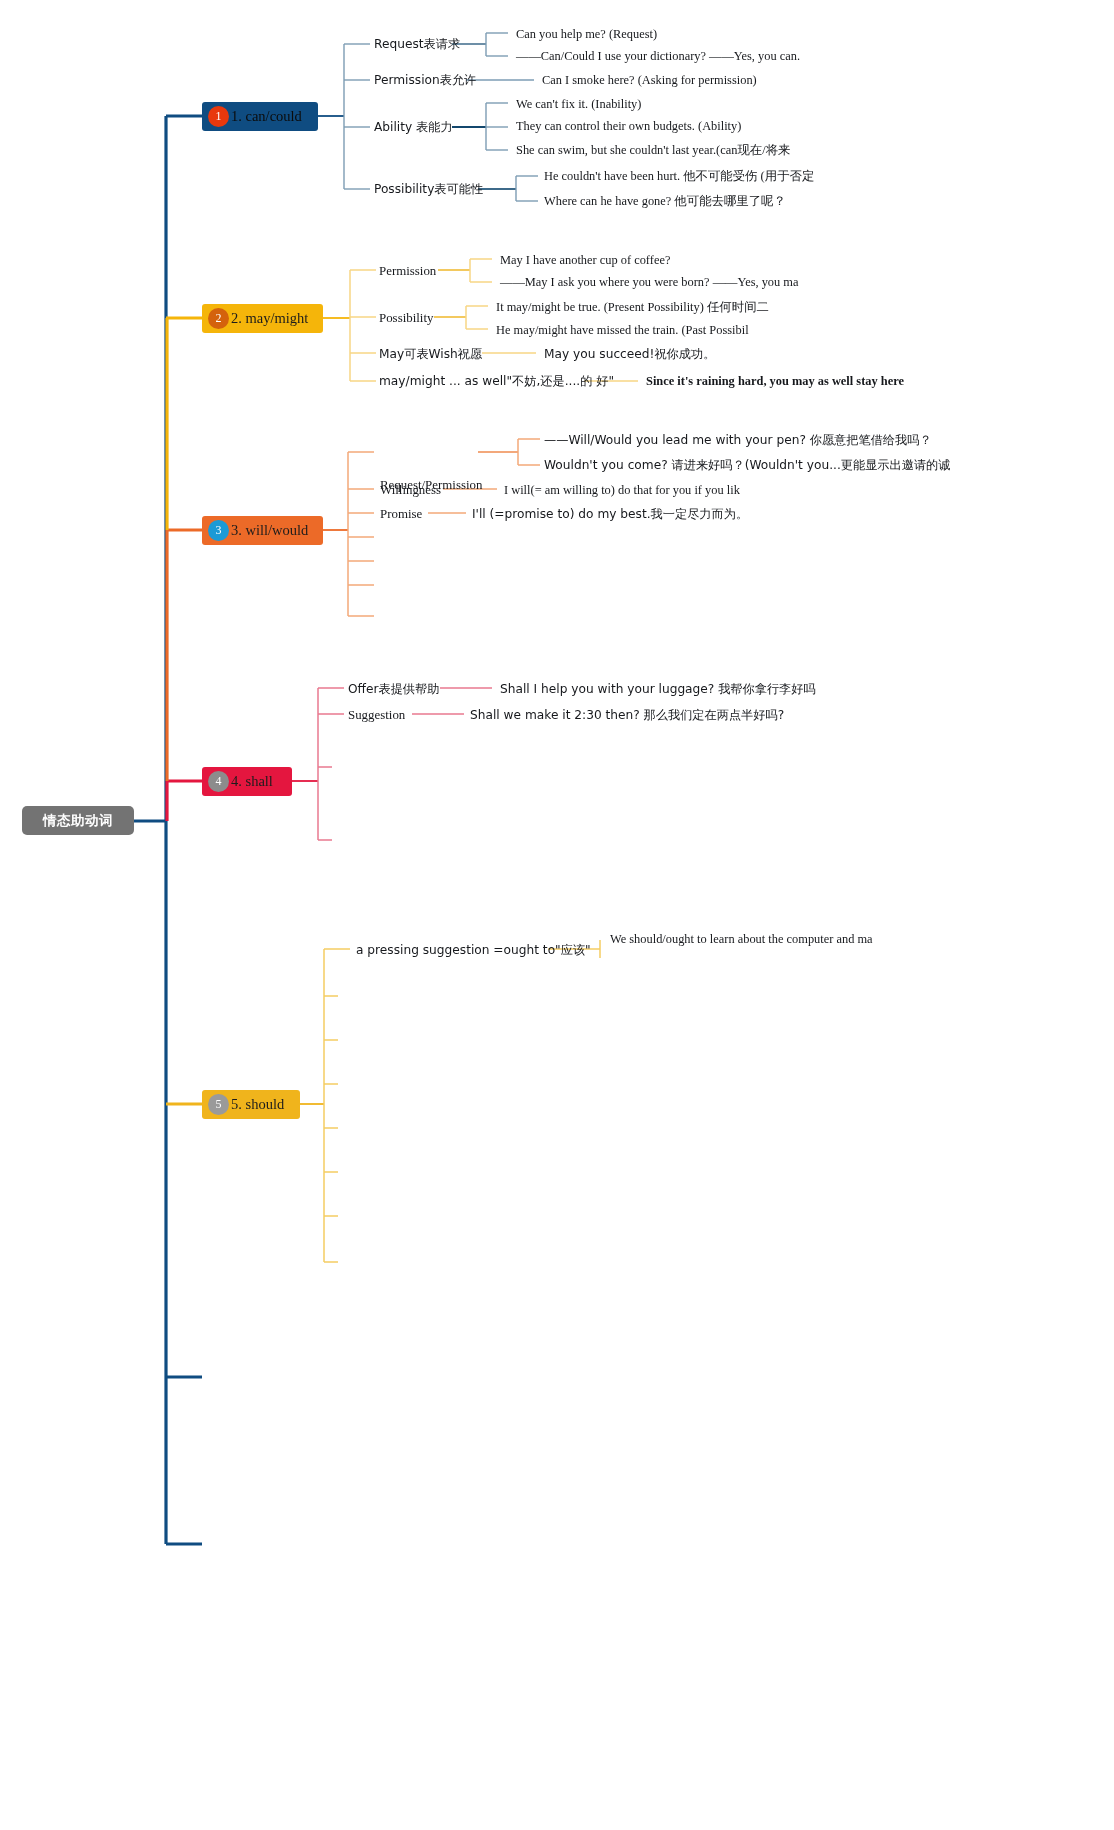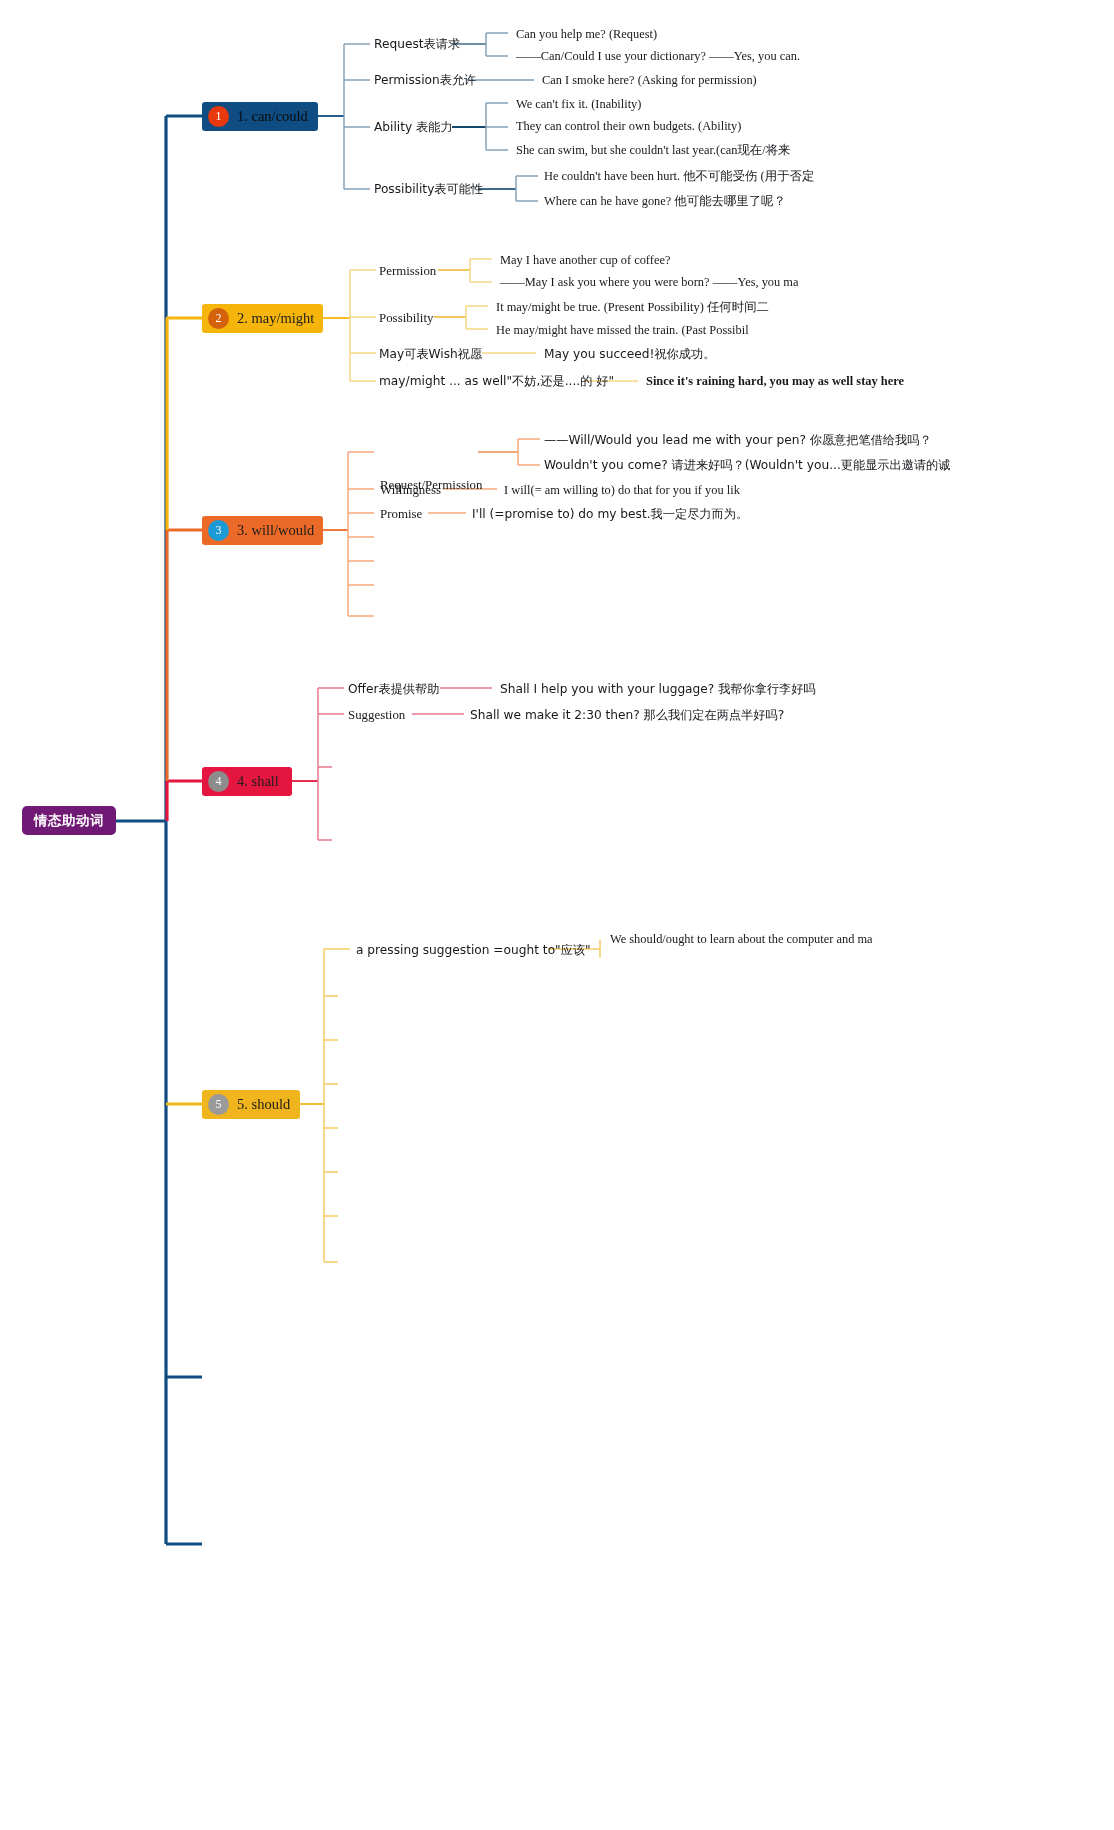--- a/index.html
+++ b/index.html
@@ -25,23 +25,23 @@
     width: 1114px;
     height: 1830px;
     pointer-events: none;
   }
 
   
   .root-node {
     position: absolute;
     left: 22px;
     top: 806px;
-    width: 94px;
+    width: 112px;
     height: 29px;
-    background: #701a75;
+    background: #737373;
     border-radius: 5px;
     display: flex;
     align-items: center;
     justify-content: center;
     box-sizing: border-box;
   }
   .root-node .label {
     font-family: "DejaVu Sans", "Liberation Sans", sans-serif;
     font-size: 13.5px;
     font-weight: bold;
@@ -69,21 +69,21 @@
     justify-content: center;
     font-family: "Liberation Serif", serif;
     font-size: 12px;
     color: #ffffff;
     flex: 0 0 auto;
   }
   .topic .t-label {
     font-size: 14.5px;
     color: #1c1c1c;
     white-space: nowrap;
-    padding-left: 8px;
+    padding-left: 2px;
     padding-right: 10px;
   }
 
   
   .node-text {
     position: absolute;
     font-size: 12.7px;
     line-height: 1.15;
     color: #16181c;
     white-space: nowrap;

